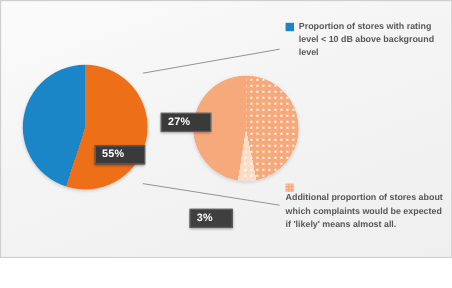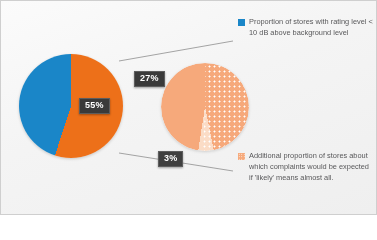--- a/index.html
+++ b/index.html
@@ -74,25 +74,26 @@
   }
 
   
   .callout {
     position: absolute;
     background: #3a3a3a;
     color: #ffffff;
     font-size: 9px;
     font-weight: bold;
     letter-spacing: 0.2px;
-    padding: 2px 5px 3px 5px;
+    padding: 2px 16px 3px 5px;
     border: 1px solid #5d5d5d;
     box-shadow: 0 1px 2px rgba(0,0,0,0.35);
     line-height: 1;
     white-space: nowrap;
+    margin-top: 23px;
   }
   .callout.light {
     background: #3f3f3f;
   }
   #cal-45 { left: 36px; top: 97px; }
   #cal-55 { left: 78px; top: 97px; text-align: right; }
   #cal-27 { left: 133px; top: 70px; }
   #cal-25 { left: 213px; top: 131px; }
   #cal-3  { left: 157px; top: 150px; }
 
@@ -114,24 +115,25 @@
   .swatch.peach { background: #f6a97b; }
   .swatch.peach-dots {
     background-color: #f6a97b;
     background-image: radial-gradient(#ffffff 0.6px, transparent 0.8px);
     background-size: 2.5px 2.5px;
   }
   .legend-text {
     font-size: 7.4px;
     line-height: 1.48;
     color: #58585a;
+    font-weight: bold;
   }
   #legend-1 { left: 237px; top: 16px; }
   #legend-2 { left: 237px; top: 84px; }
-  #legend-3 { left: 237px; top: 150px; }
+  #legend-3 { left: 237px; top: 150px; flex-direction: column; }
 </style>
 </head>
 <body>
 
 <div id="canvas">
 
   <svg class="leaders" viewBox="0 0 377 215" width="377" height="215">
     <line x1="118" y1="60" x2="232" y2="40" stroke="#8e8e8e" stroke-width="0.8"></line>
     <line x1="118" y1="152" x2="232" y2="170" stroke="#8e8e8e" stroke-width="0.8"></line>
   </svg>

